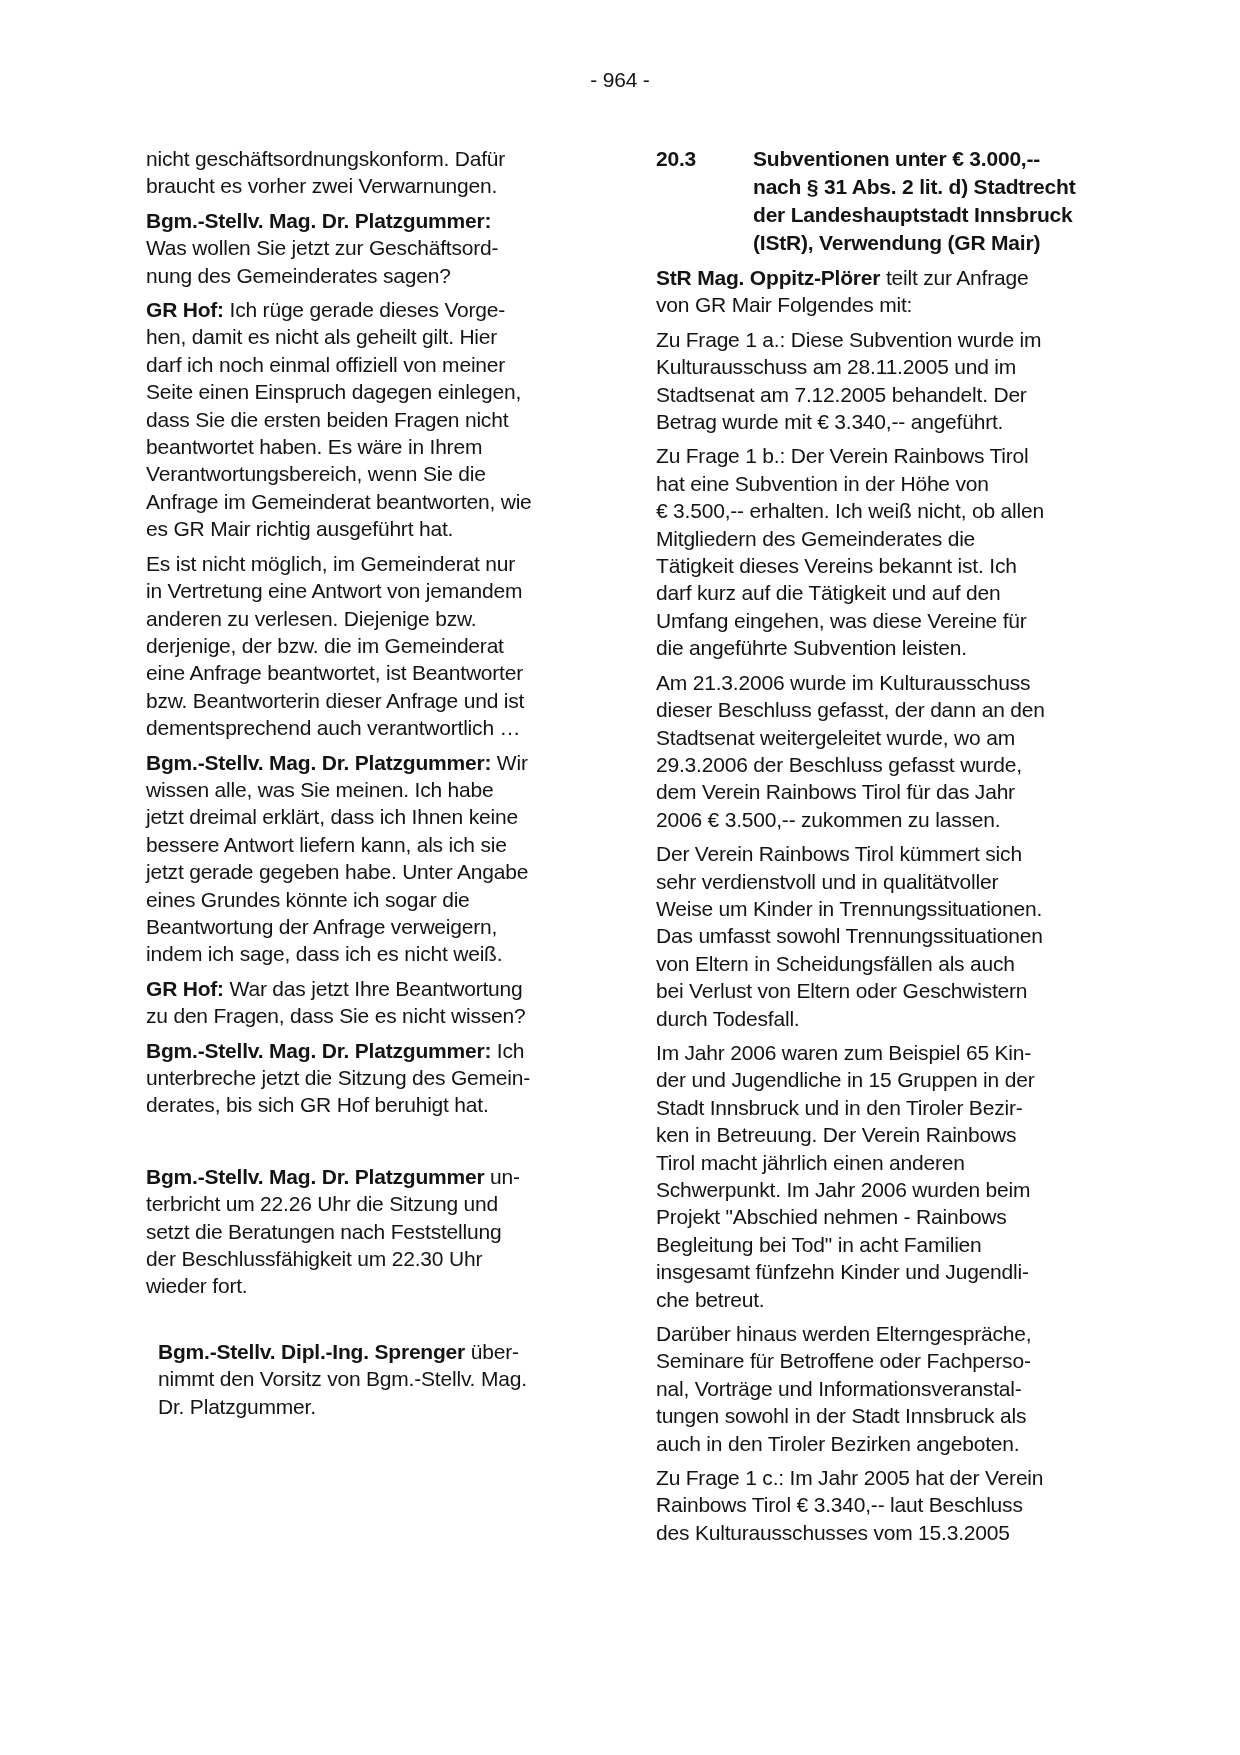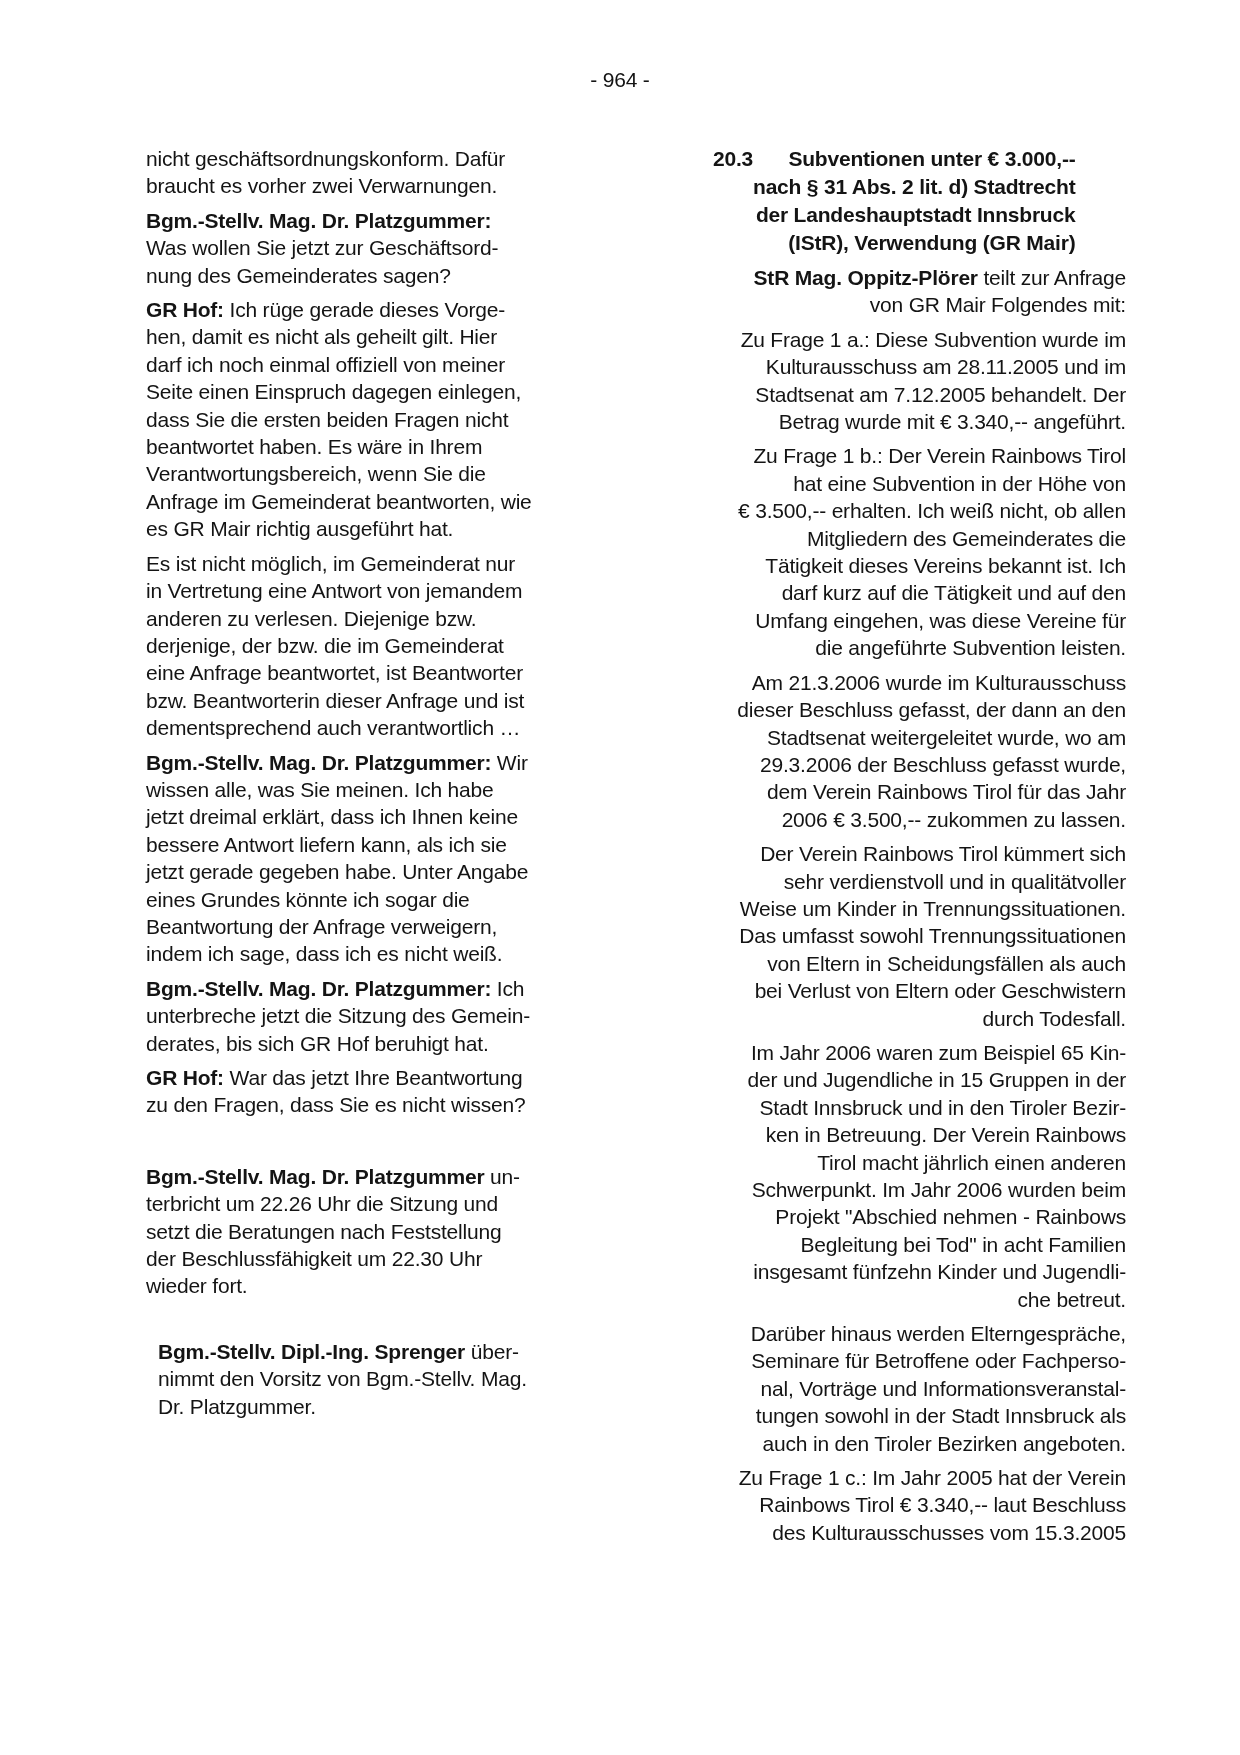--- a/index.html
+++ b/index.html
@@ -33,21 +33,20 @@
   }
   .col-left {
     left: 146px;
     top: 145px;
     width: 410px;
   }
   .col-right {
     left: 656px;
     top: 145px;
     width: 470px;
-    text-align: right;
   }
   .para {
     margin: 0 0 7px 0;
     white-space: pre;
   }
   .lead {
     font-weight: bold;
   }
   
   .col-left .para:nth-child(8) { margin-top: 44px; }
@@ -107,25 +106,25 @@
 bzw. Beantworterin dieser Anfrage und ist
 dementsprechend auch verantwortlich …</span></p>
     <p class="para"><span class="lead">Bgm.-Stellv. Mag. Dr. Platzgummer:</span><span> Wir
 wissen alle, was Sie meinen. Ich habe
 jetzt dreimal erklärt, dass ich Ihnen keine
 bessere Antwort liefern kann, als ich sie
 jetzt gerade gegeben habe. Unter Angabe
 eines Grundes könnte ich sogar die
 Beantwortung der Anfrage verweigern,
 indem ich sage, dass ich es nicht weiß.</span></p>
+    <p class="para"><span class="lead">GR Hof:</span><span> War das jetzt Ihre Beantwortung
+zu den Fragen, dass Sie es nicht wissen?</span></p>
     <p class="para"><span class="lead">Bgm.-Stellv. Mag. Dr. Platzgummer:</span><span> Ich
 unterbreche jetzt die Sitzung des Gemein-
 derates, bis sich GR Hof beruhigt hat.</span></p>
-    <p class="para"><span class="lead">GR Hof:</span><span> War das jetzt Ihre Beantwortung
-zu den Fragen, dass Sie es nicht wissen?</span></p>
     <p class="para"><span class="lead">Bgm.-Stellv. Mag. Dr. Platzgummer</span><span> un-
 terbricht um 22.26 Uhr die Sitzung und
 setzt die Beratungen nach Feststellung
 der Beschlussfähigkeit um 22.30 Uhr
 wieder fort.</span></p>
     <p class="para"><span class="lead">Bgm.-Stellv. Dipl.-Ing. Sprenger</span><span> über-
 nimmt den Vorsitz von Bgm.-Stellv. Mag.
 Dr. Platzgummer.</span></p>
   </div>
 

